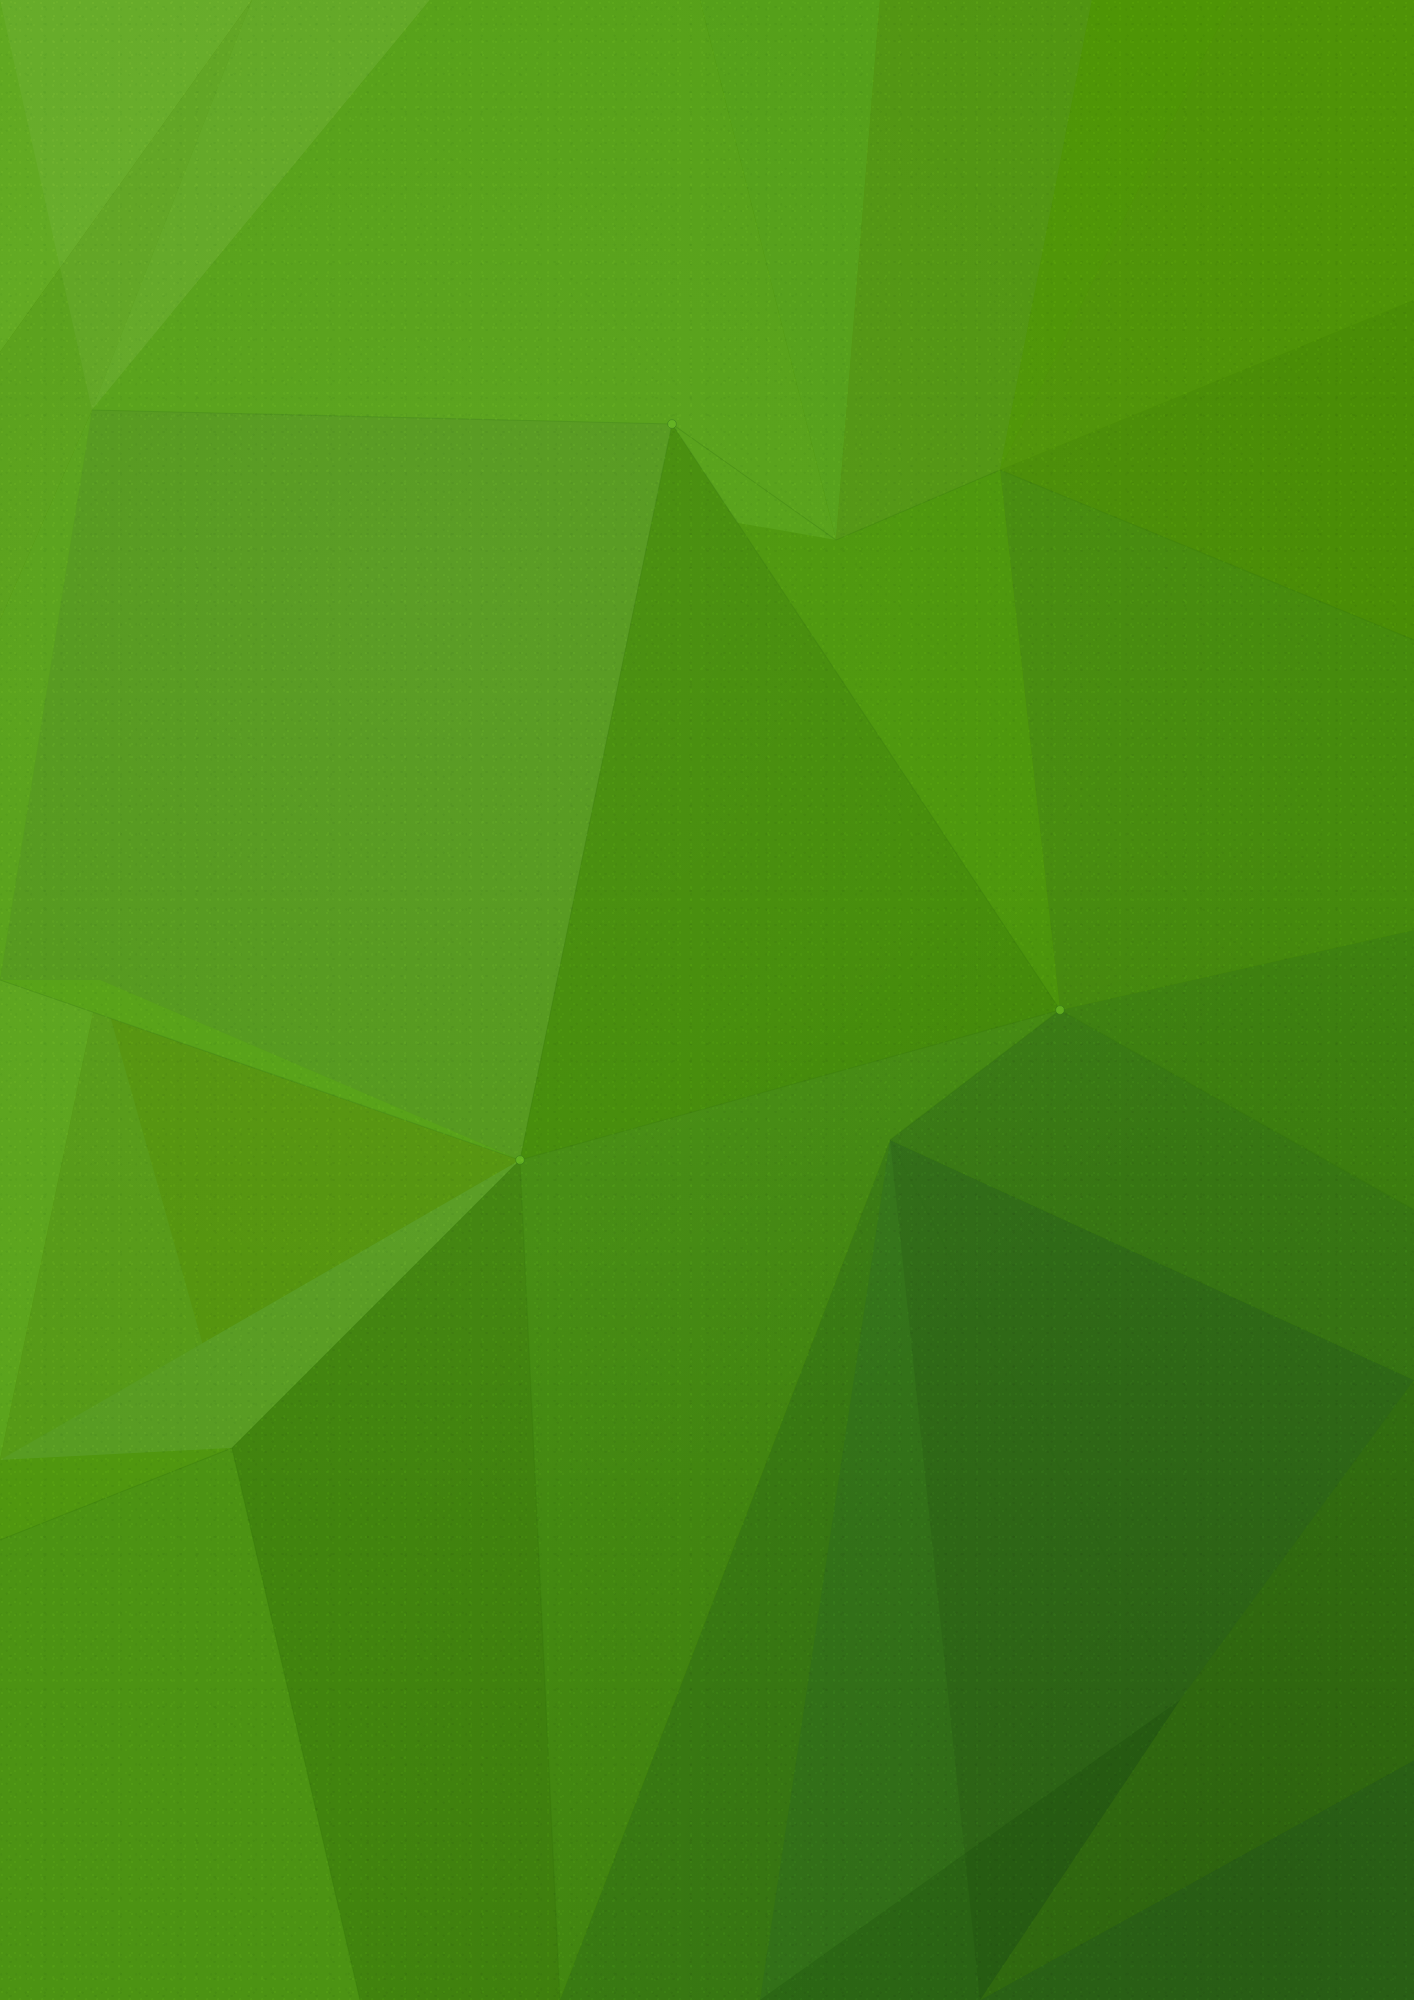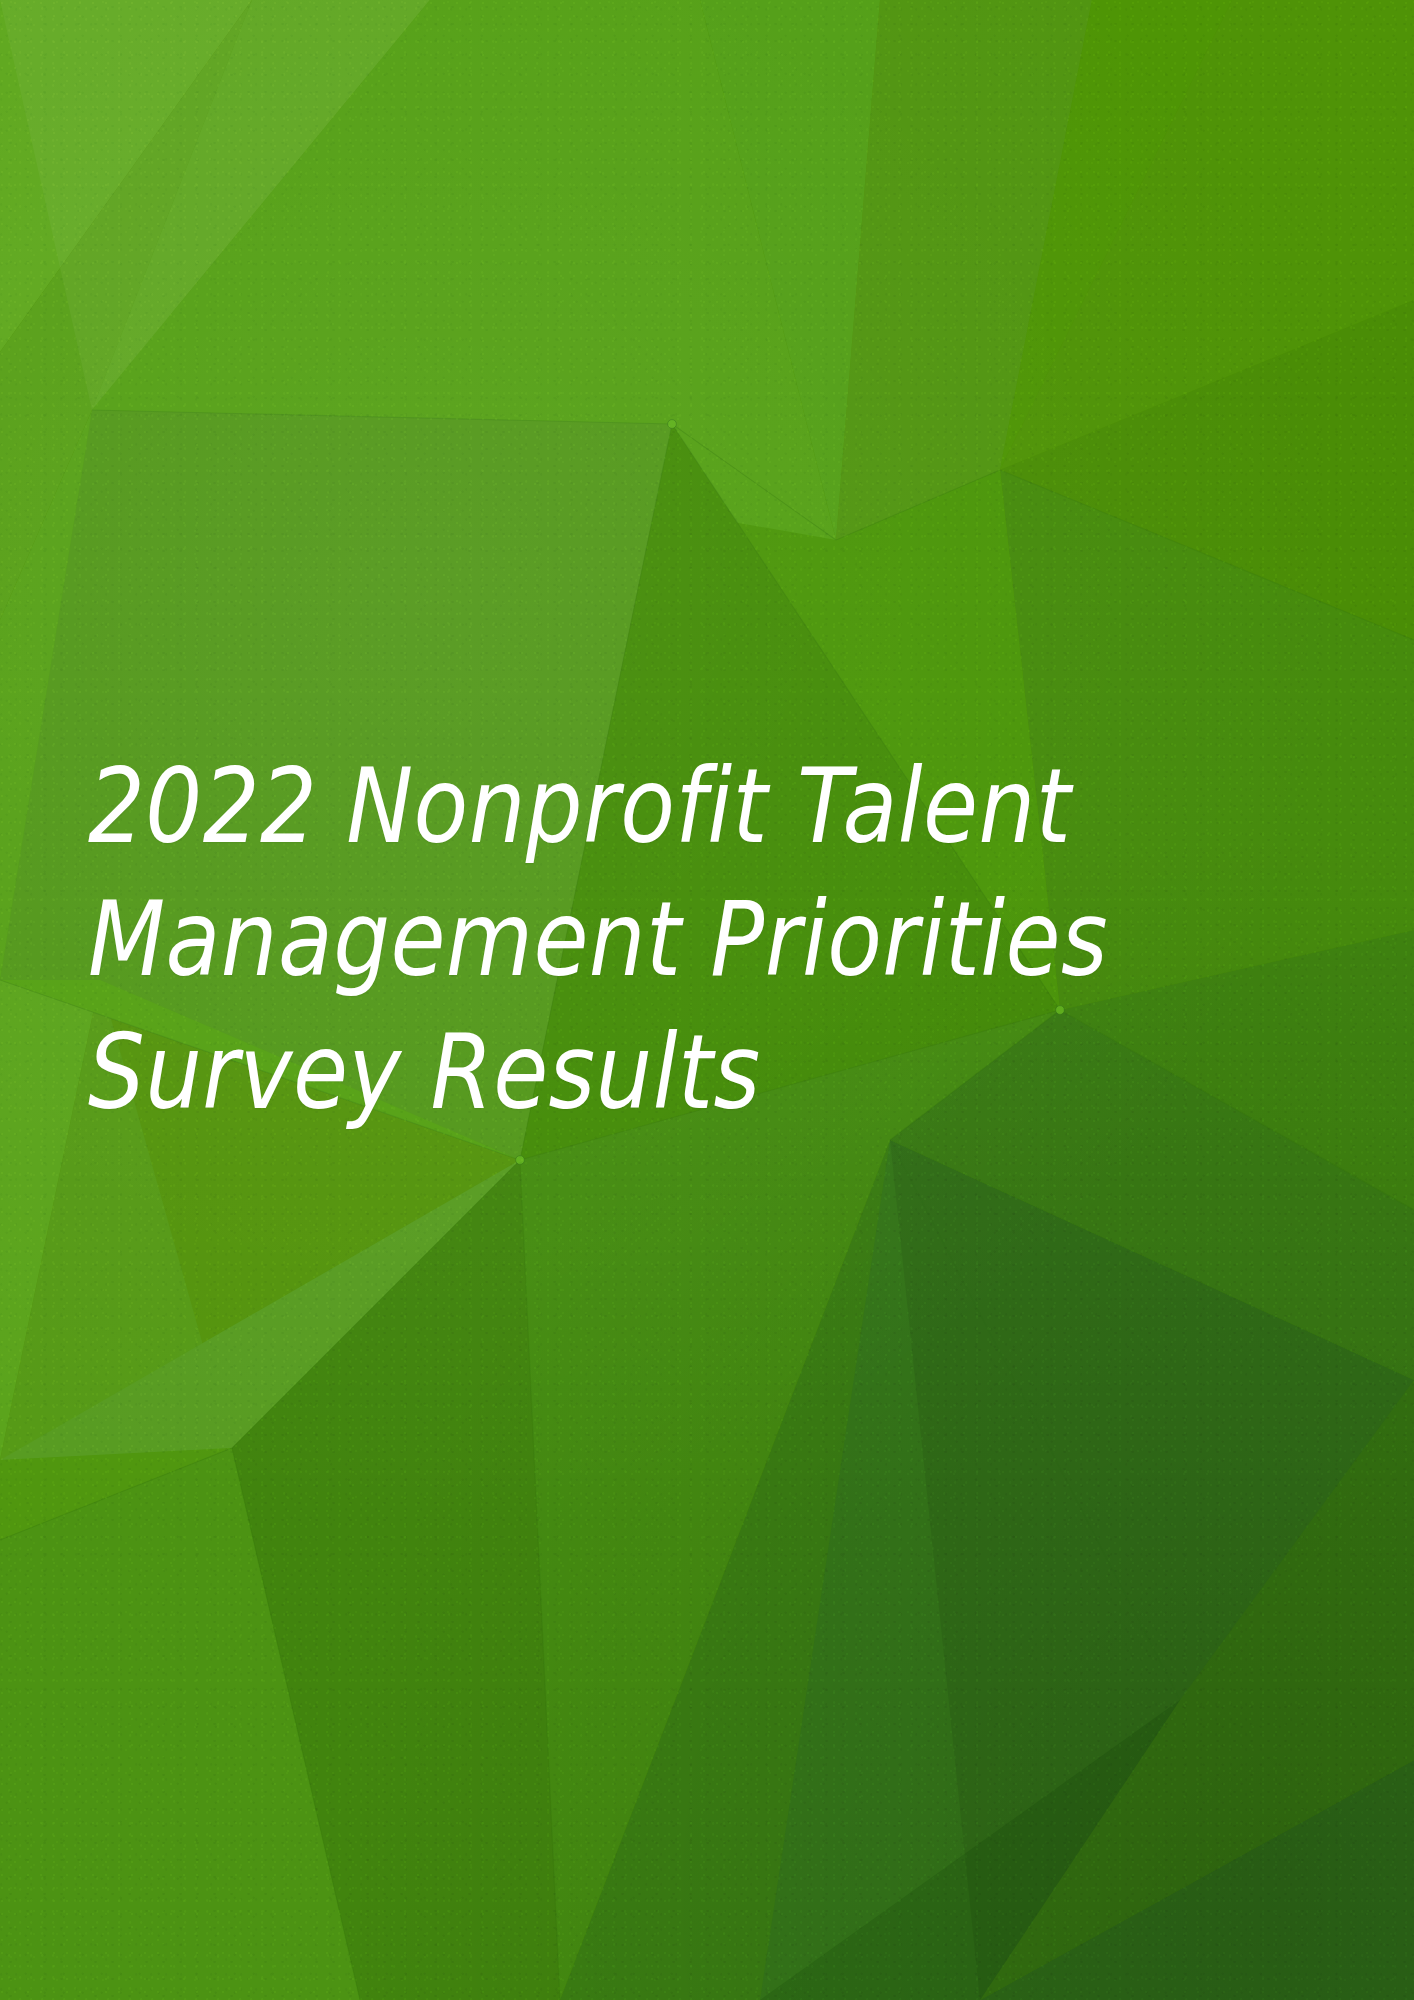--- a/index.html
+++ b/index.html
@@ -200,19 +200,14 @@
       <circle cx="672" cy="424" r="4.4" fill="#5FB01C" stroke="#2F6F16" stroke-opacity=".5" stroke-width="1"></circle>
       <circle cx="520" cy="1160" r="4.4" fill="#5FB01C" stroke="#2F6F16" stroke-opacity=".5" stroke-width="1"></circle>
       <circle cx="1060" cy="1010" r="4.4" fill="#5FB01C" stroke="#2F6F16" stroke-opacity=".5" stroke-width="1"></circle>
     </g>
   </svg>
 
   <div class="grain"></div>
   <div class="vignette"></div>
 
 
-  <div class="title-block">
-    <div class="title-line">2022 Nonprofit Talent</div>
-    <div class="title-line">Management Priorities</div>
-    <div class="title-line">Survey Results</div>
-  </div>
 
 </div>
 
 </body></html>

